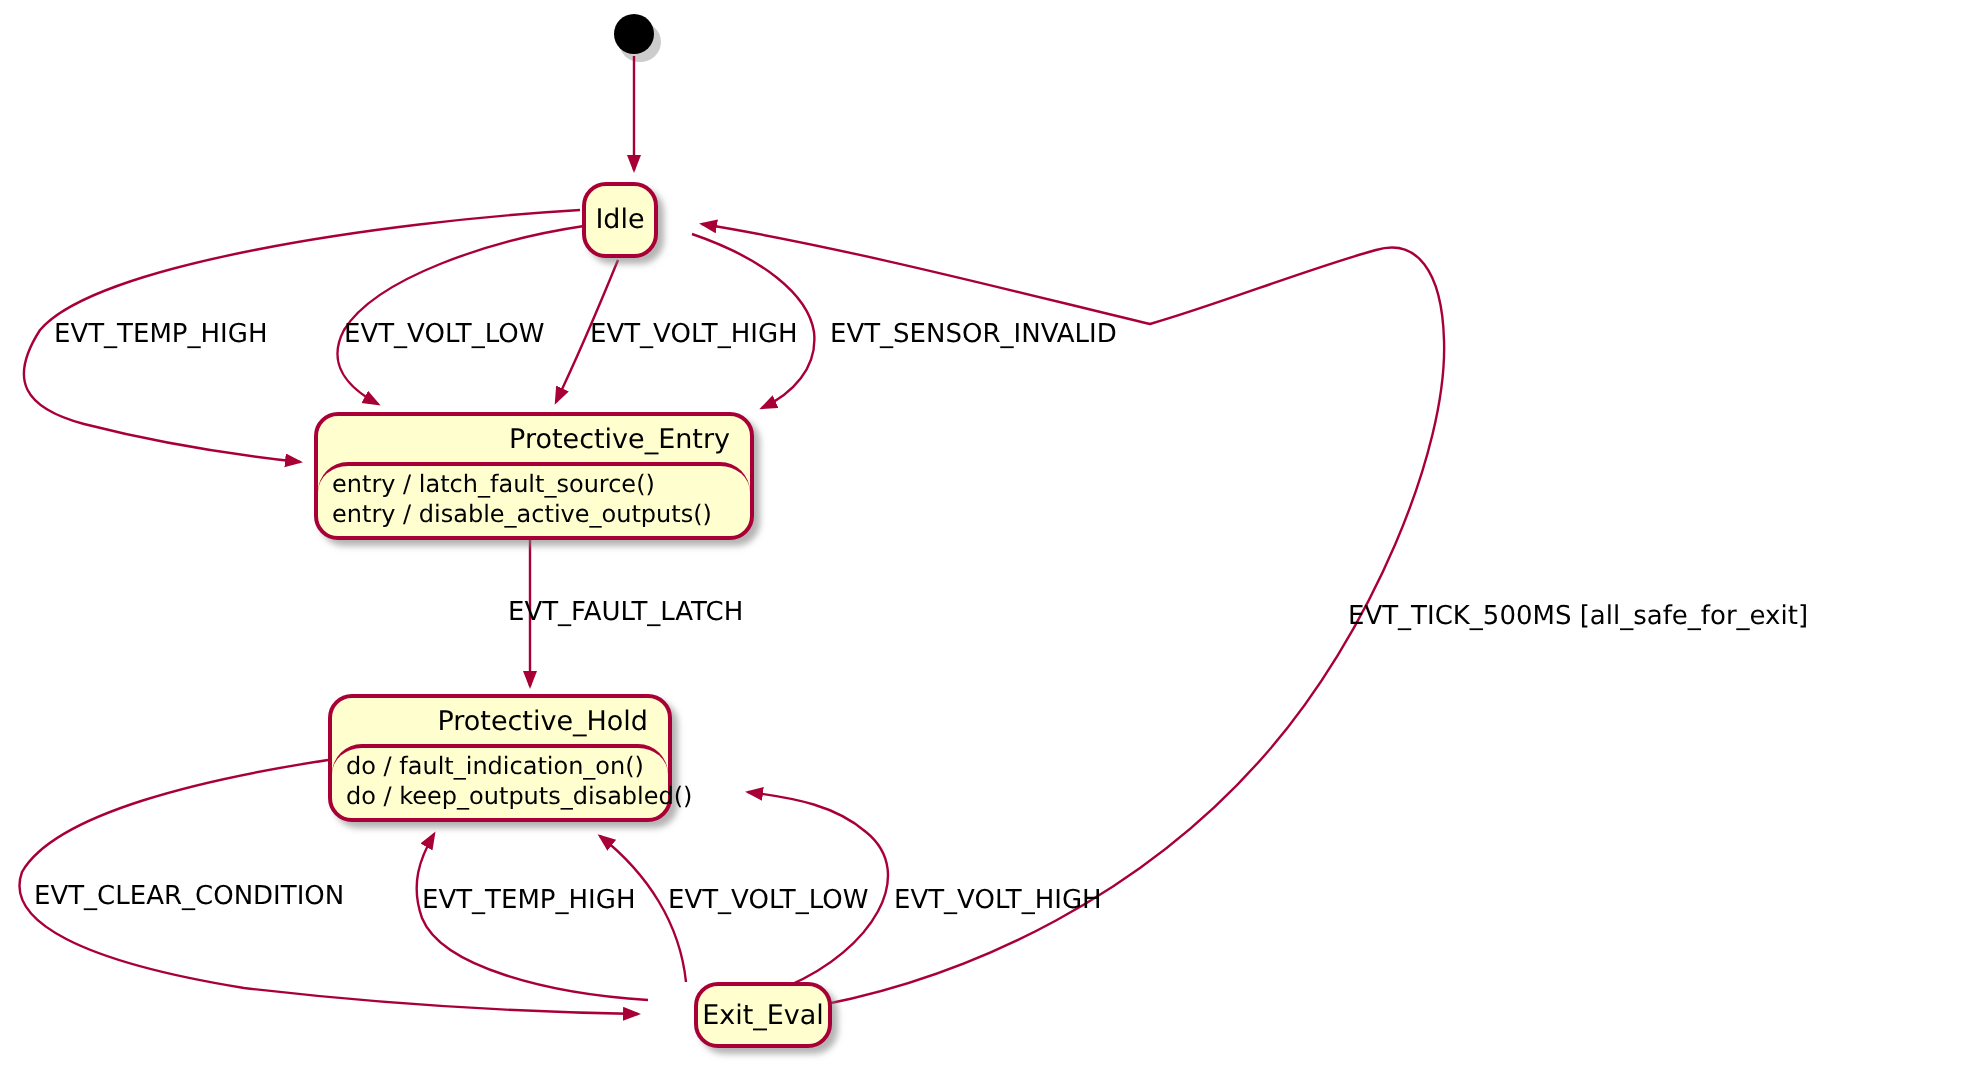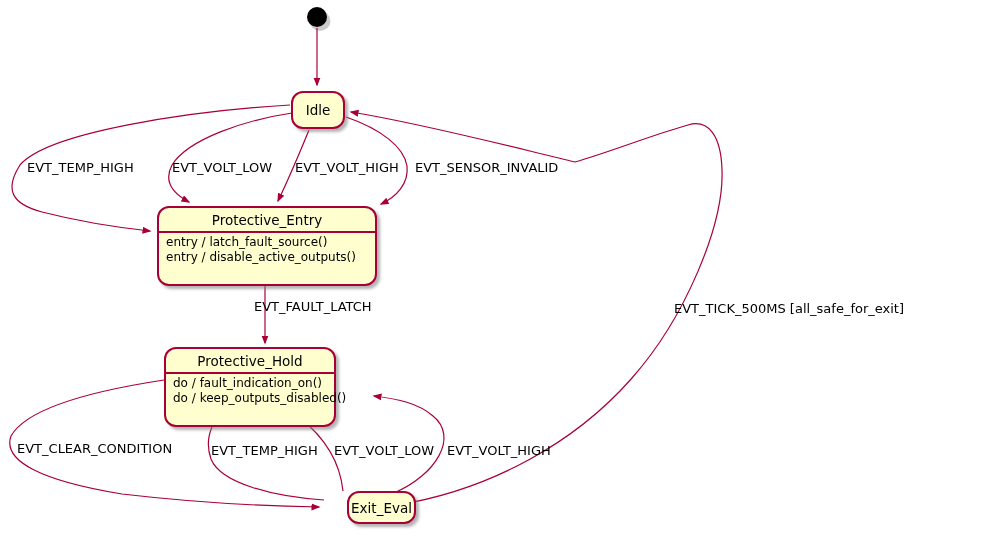--- a/index.html
+++ b/index.html
@@ -19,31 +19,32 @@
   .state {
     position: absolute;
     box-sizing: border-box;
     background: #FEFECE;
     border: 2px solid #A80036;
     border-radius: 12px;
     box-shadow: 3px 3px 3px rgba(130,130,130,0.6);
     color: #000;
   }
   .state .title {
-    text-align: center;
+    text-align: right;
     font-size: 13.5px;
     padding: 4px 10px 3px 10px;
     white-space: nowrap;
   }
   .state .body {
     border-top: 2px solid #A80036;
     font-size: 12px;
     line-height: 14.5px;
-    padding: 2px 7px 20px 7px;
+    padding: 2px 7px 4px 7px;
     white-space: nowrap;
+    border-radius: 15px;
   }
   .state.simple {
     display: flex;
     align-items: center;
     justify-content: center;
     font-size: 13.5px;
     white-space: nowrap;
   }
   .edge-label {
     position: absolute;
@@ -86,21 +87,21 @@
       <path d="M 164,380 C 105,389 28,406 11,436 C 2,461 42,481 122,494 C 190,502 258,506 319,507" marker-end="url(#arrow)"></path>
 
       <path d="M 324,500 C 276,497 221,484 211,459 C 205,442 210,429 217,417" marker-end="url(#arrow)"></path>
 
       <path d="M 343,491 C 340,462 324,437 300,418" marker-end="url(#arrow)"></path>
 
       <path d="M 394,493 C 436,475 459,437 433,416 C 418,403 398,399 374,396" marker-end="url(#arrow)"></path>
     </g>
   </svg>
 
-  <div class="state simple" style="left:291px; top:91px; width:54px; height:38px;">
+  <div class="state simple" style="left:291px; top:91px; width:38px; height:38px;">
     <span>Idle</span>
   </div>
 
   <div class="state" style="left:157px; top:206px; width:220px;">
     <div class="title">Protective_Entry</div>
     <div class="body">
       <div>entry / latch_fault_source()</div>
       <div>entry / disable_active_outputs()</div>
     </div>
   </div>

